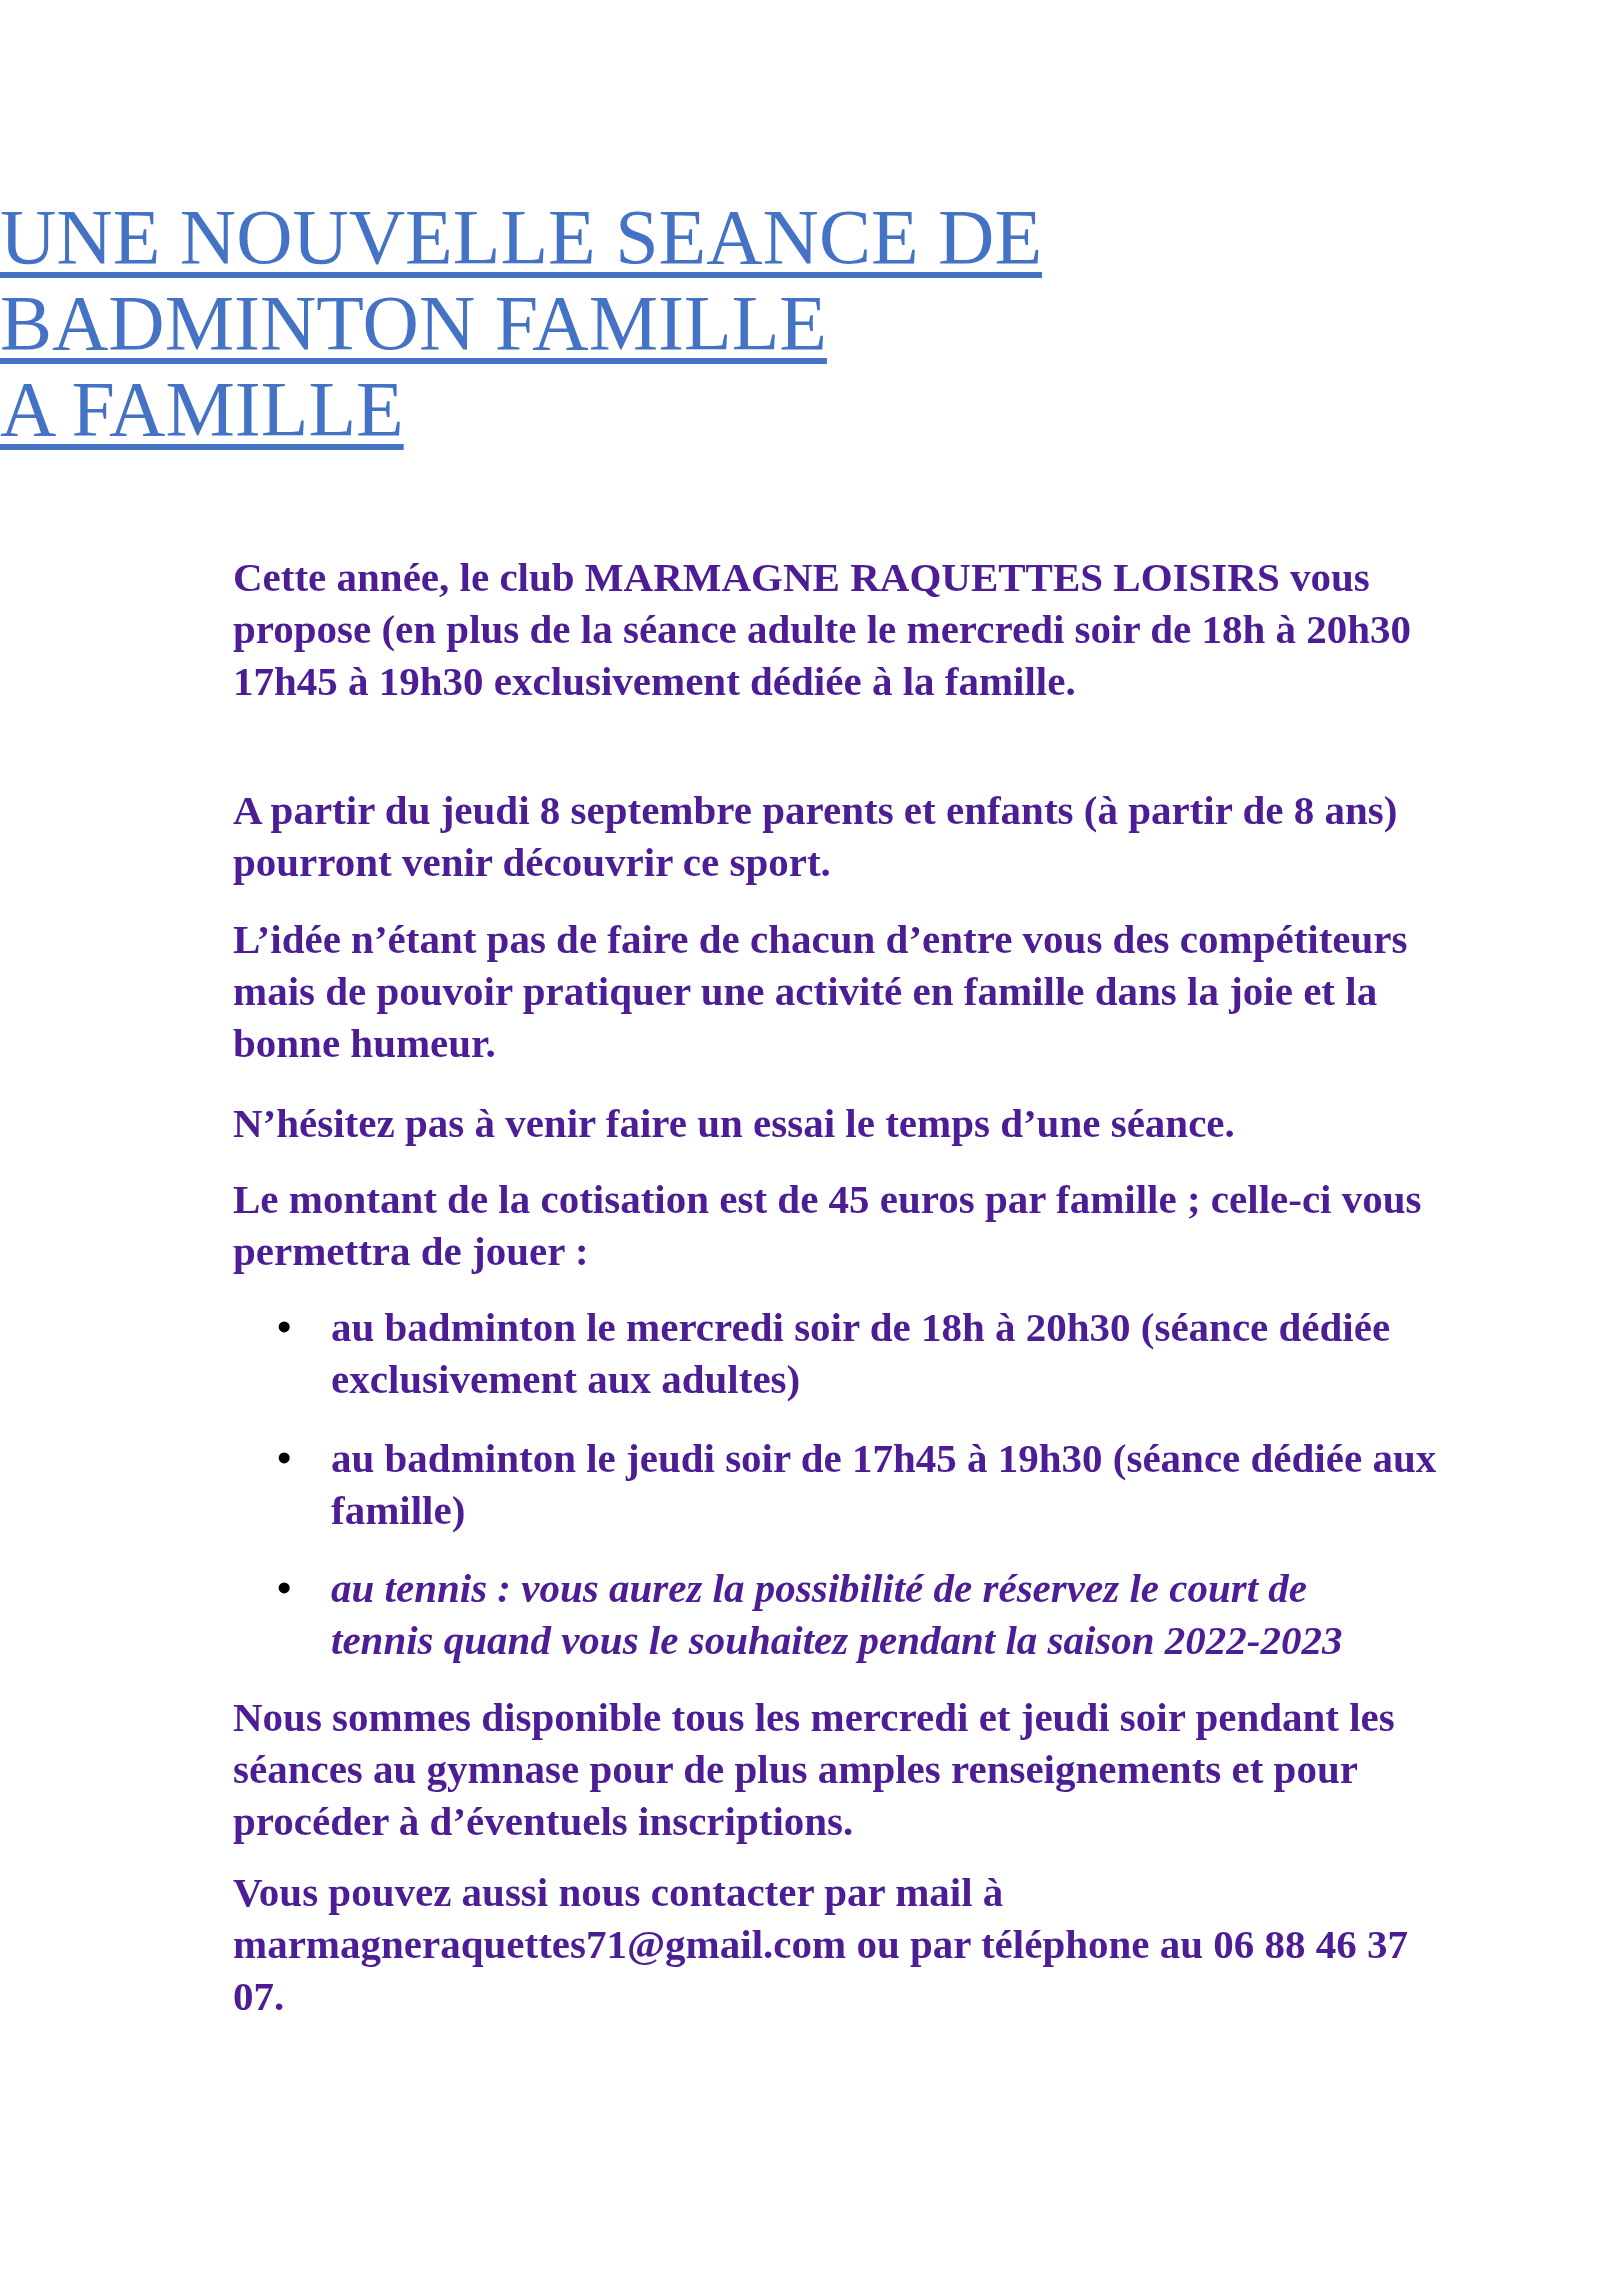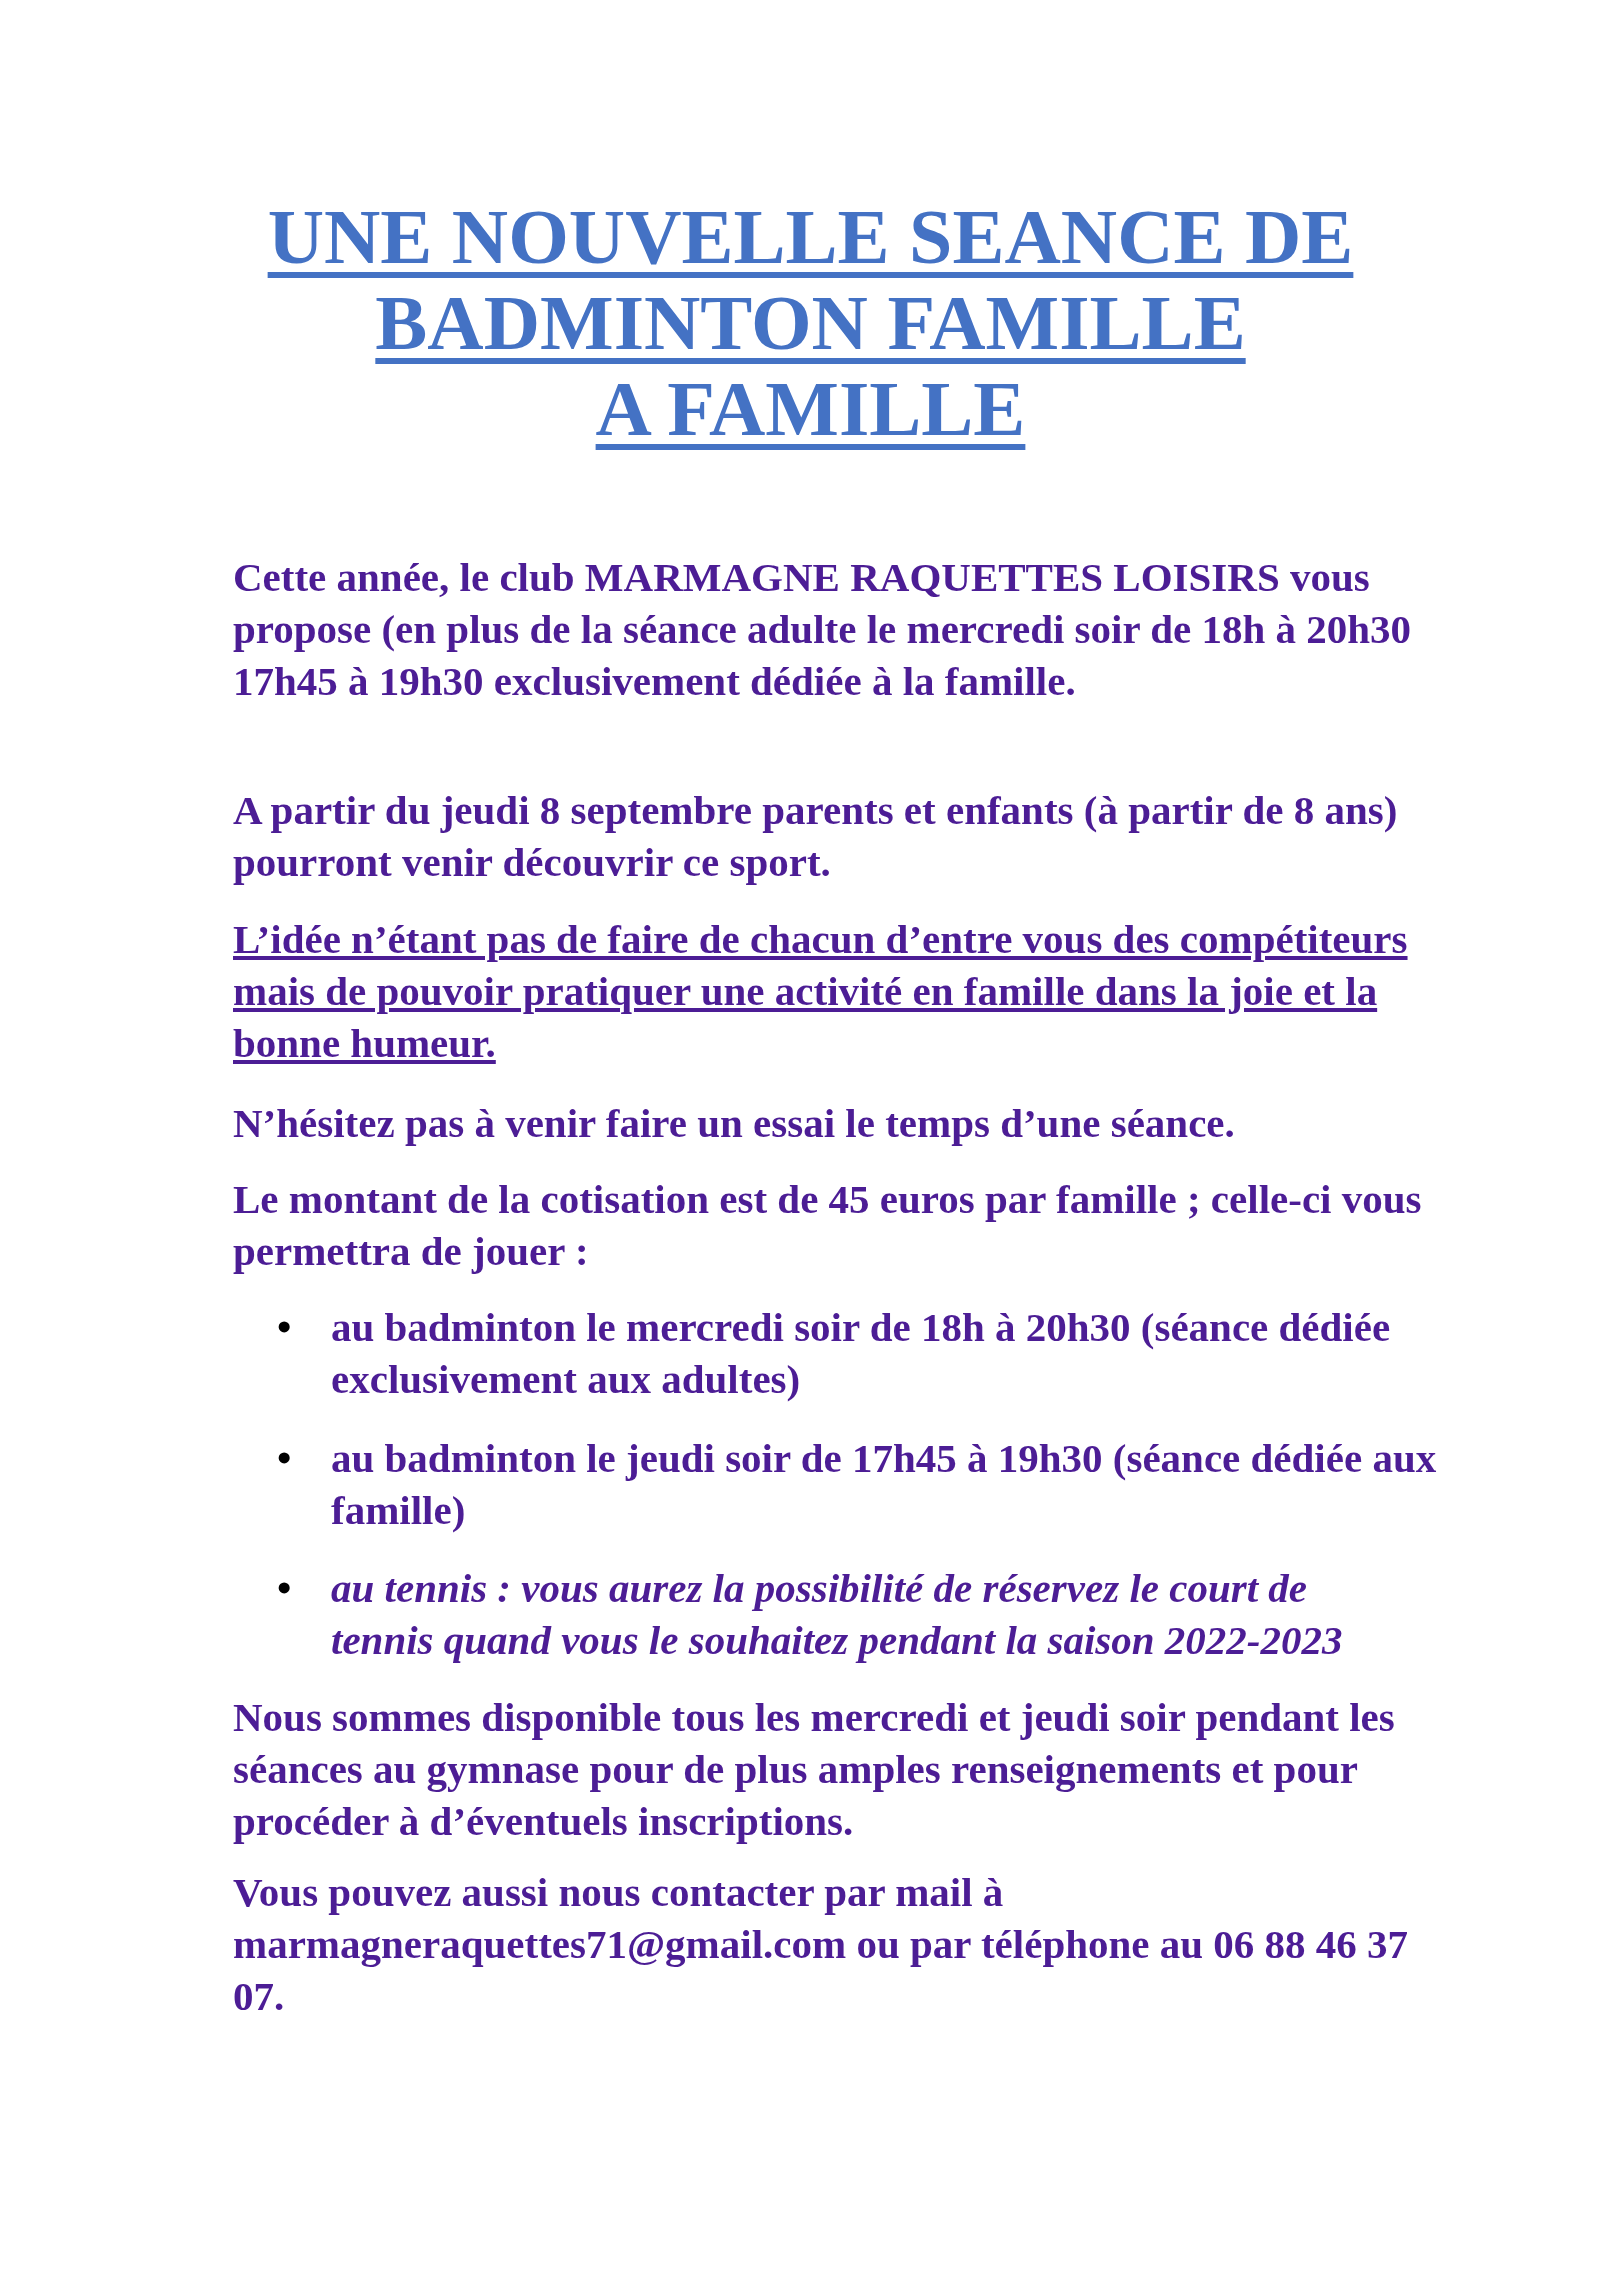--- a/index.html
+++ b/index.html
@@ -1,21 +1,21 @@
 <!DOCTYPE html>
 <html><head>
 <meta charset="utf-8">
 <style>
   html, body { margin: 0; padding: 0; background: #ffffff; }
   body { width: 1621px; height: 2293px; position: relative; overflow: hidden; }
   .page { position: absolute; left: 0; top: 0; width: 1621px; height: 2293px; background: #ffffff; }
   .title {
-    position: absolute; left: 0; width: 1621px; text-align: center;
+    position: absolute; left: 0; width: 1621px; 
     font-family: "Liberation Serif", "DejaVu Serif", serif;
-    font-weight: bold; font-size: 78px; line-height: 86px;
+    font-weight: normal; font-size: 78px; line-height: 86px;
     color: #4472c4; top: 194px; margin: 0;
   }
   .title .tl { display: block; }
   .title .tl span {
     text-decoration: underline; text-decoration-thickness: 5.9px;
     text-underline-offset: 8.8px; text-decoration-color: #4472c4;
   }
   .body-text {
     position: absolute;
     font-family: "Liberation Serif", "DejaVu Serif", serif;
@@ -44,21 +44,21 @@
     <span class="line">Cette année, le club MARMAGNE RAQUETTES LOISIRS vous</span>
     <span class="line">propose (en plus de la séance adulte le mercredi soir de 18h à 20h30</span>
     <span class="line">17h45 à 19h30 exclusivement dédiée à la famille.</span>
   </div>
 
   <div class="body-text" style="left:233px; top:784px;">
     <span class="line">A partir du jeudi 8 septembre parents et enfants (à partir de 8 ans)</span>
     <span class="line">pourront venir découvrir ce sport.</span>
   </div>
 
-  <div class="body-text" style="left:233px; top:913px;text-decoration:underline;">
+  <div class="body-text" style="left:233px; top:913px;">
     <span class="line">L’idée n’étant pas de faire de chacun d’entre vous des compétiteurs</span>
     <span class="line">mais de pouvoir pratiquer une activité en famille dans la joie et la</span>
     <span class="line">bonne humeur.</span>
   </div>
 
   <div class="body-text" style="left:233px; top:1097px;">
     <span class="line">N’hésitez pas à venir faire un essai le temps d’une séance.</span>
   </div>
 
   <div class="body-text" style="left:233px; top:1173px;">

